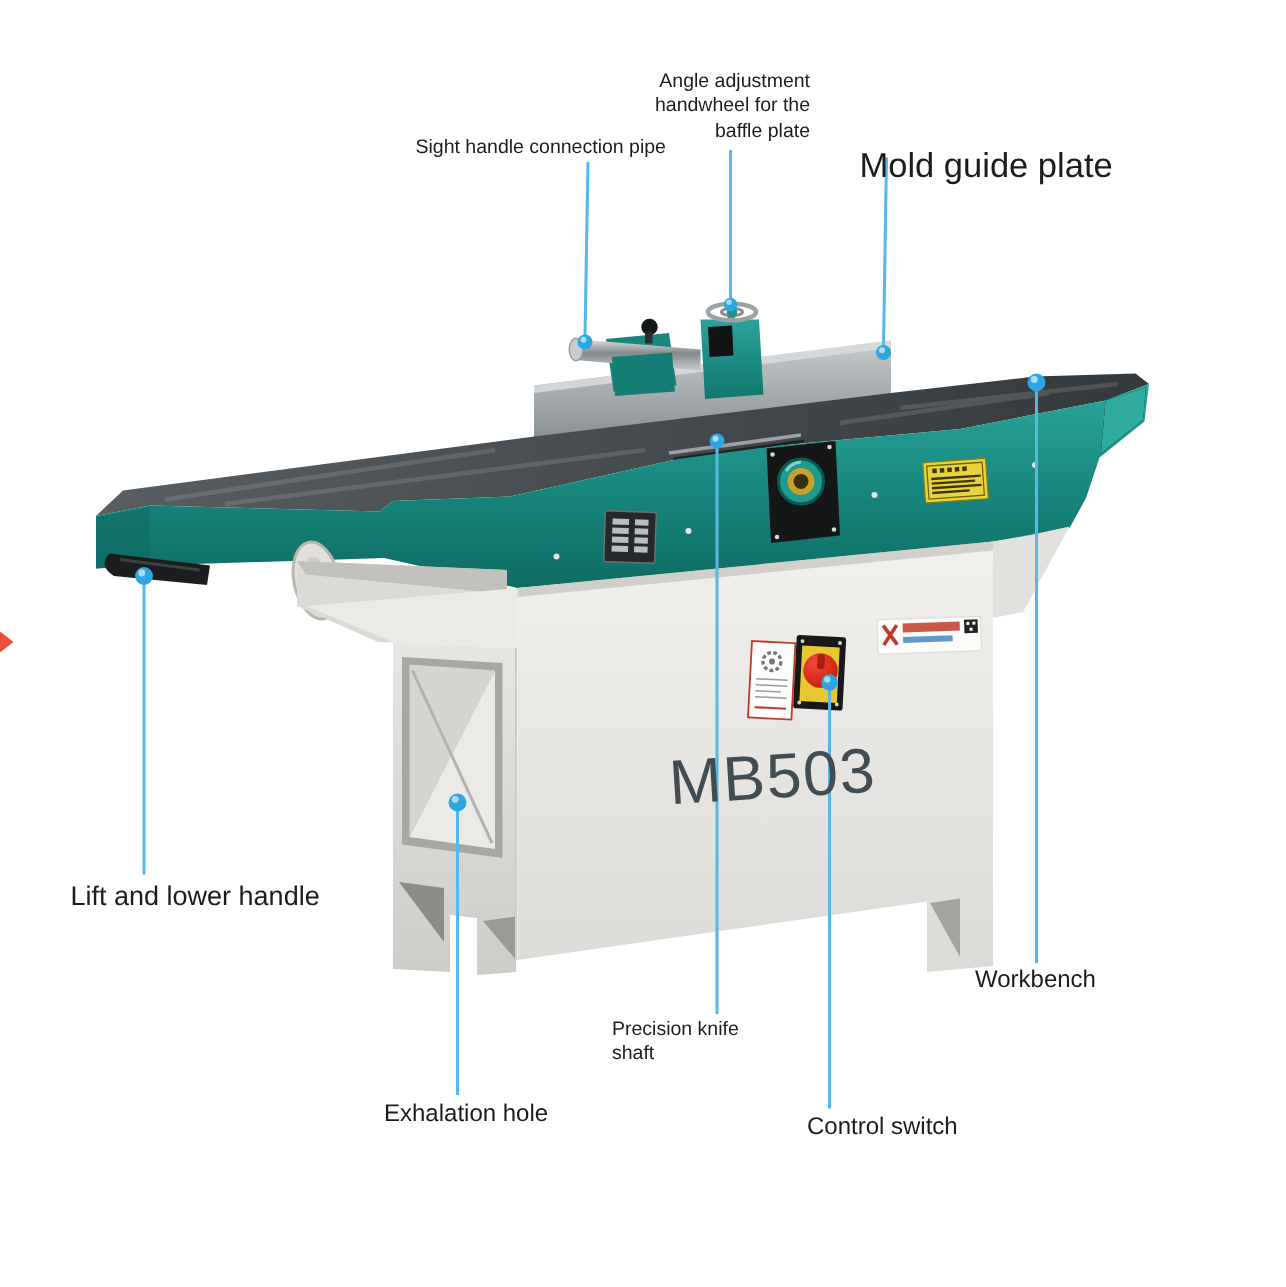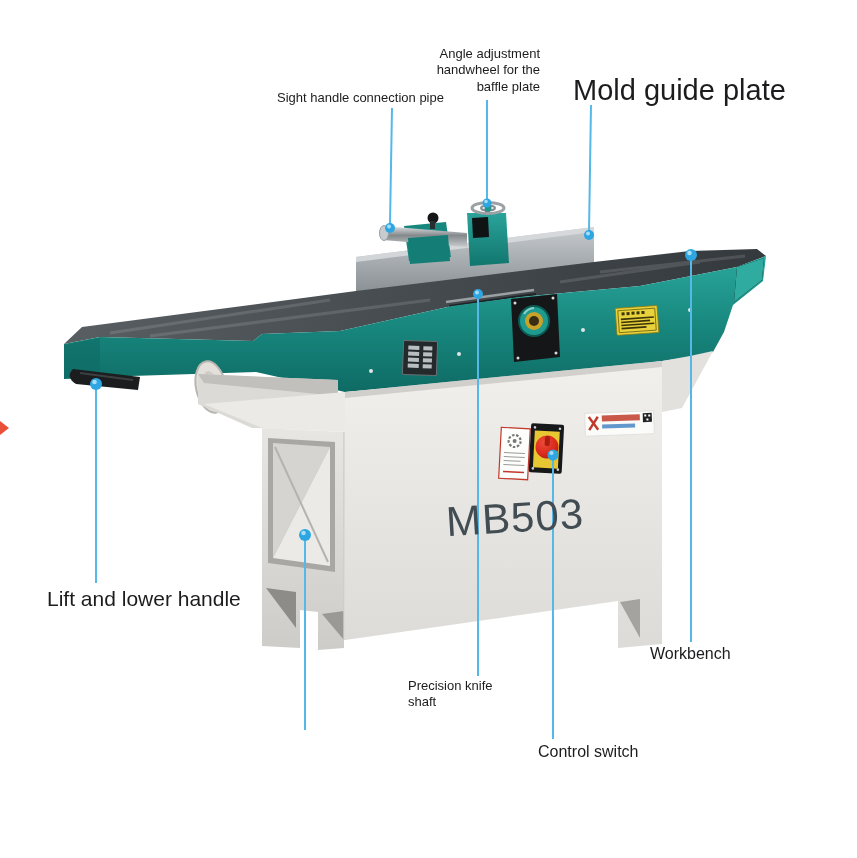--- a/index.html
+++ b/index.html
@@ -3,22 +3,22 @@
 <meta charset="utf-8">
 <style>
   html,body{margin:0;padding:0;background:#ffffff;}
   #canvas{position:relative;width:857px;height:858px;background:#ffffff;overflow:hidden;
           font-family:"Liberation Sans",sans-serif;}
   #machine-svg{position:absolute;left:0;top:0;}
   .lbl{position:absolute;color:#1c1c1e;line-height:1.25;}
   .lbl-small{font-size:13px;}
   .lbl-big{font-size:16px;}
   .lbl-center{text-align:right;}
-  #lbl-mold{font-size:29px;}
-  #lbl-lift{font-size:21px;}
+  #lbl-mold{font-size:23px;margin-top:24px;}
+  #lbl-lift{font-size:18px;}
   #model-text{position:absolute;left:446px;top:494px;font-size:42px;color:#414d52;
               transform:rotate(-3.5deg);letter-spacing:1px;}
 </style>
 </head>
 <body>
 
 <div id="canvas">
 
   <svg id="machine-svg" width="857" height="858" viewBox="0 0 857 858">
     <defs>
@@ -265,20 +265,21 @@
   </svg>
 
   <div class="lbl lbl-small" id="lbl-sight" style="left:277px;top:90px;">Sight handle connection pipe</div>
 
   <div class="lbl lbl-small lbl-center" id="lbl-angle" style="left:434px;top:46px;width:106px;">Angle adjustment handwheel for the baffle plate</div>
 
   <div class="lbl" id="lbl-mold" style="left:573px;top:72px;">Mold guide plate</div>
 
   <div class="lbl" id="lbl-lift" style="left:47px;top:586px;">Lift and lower handle</div>
 
+  <div class="lbl lbl-big" id="lbl-exhalation" style="left:256px;top:733px;">Exhalation hole</div>
 
   <div class="lbl lbl-small" id="lbl-precision" style="left:408px;top:678px;width:88px;">Precision knife shaft</div>
 
   <div class="lbl lbl-big" id="lbl-control" style="left:538px;top:742px;">Control switch</div>
 
   <div class="lbl lbl-big" id="lbl-workbench" style="left:650px;top:644px;">Workbench</div>
 
   <div id="model-text">MB503</div>
 </div>
 

